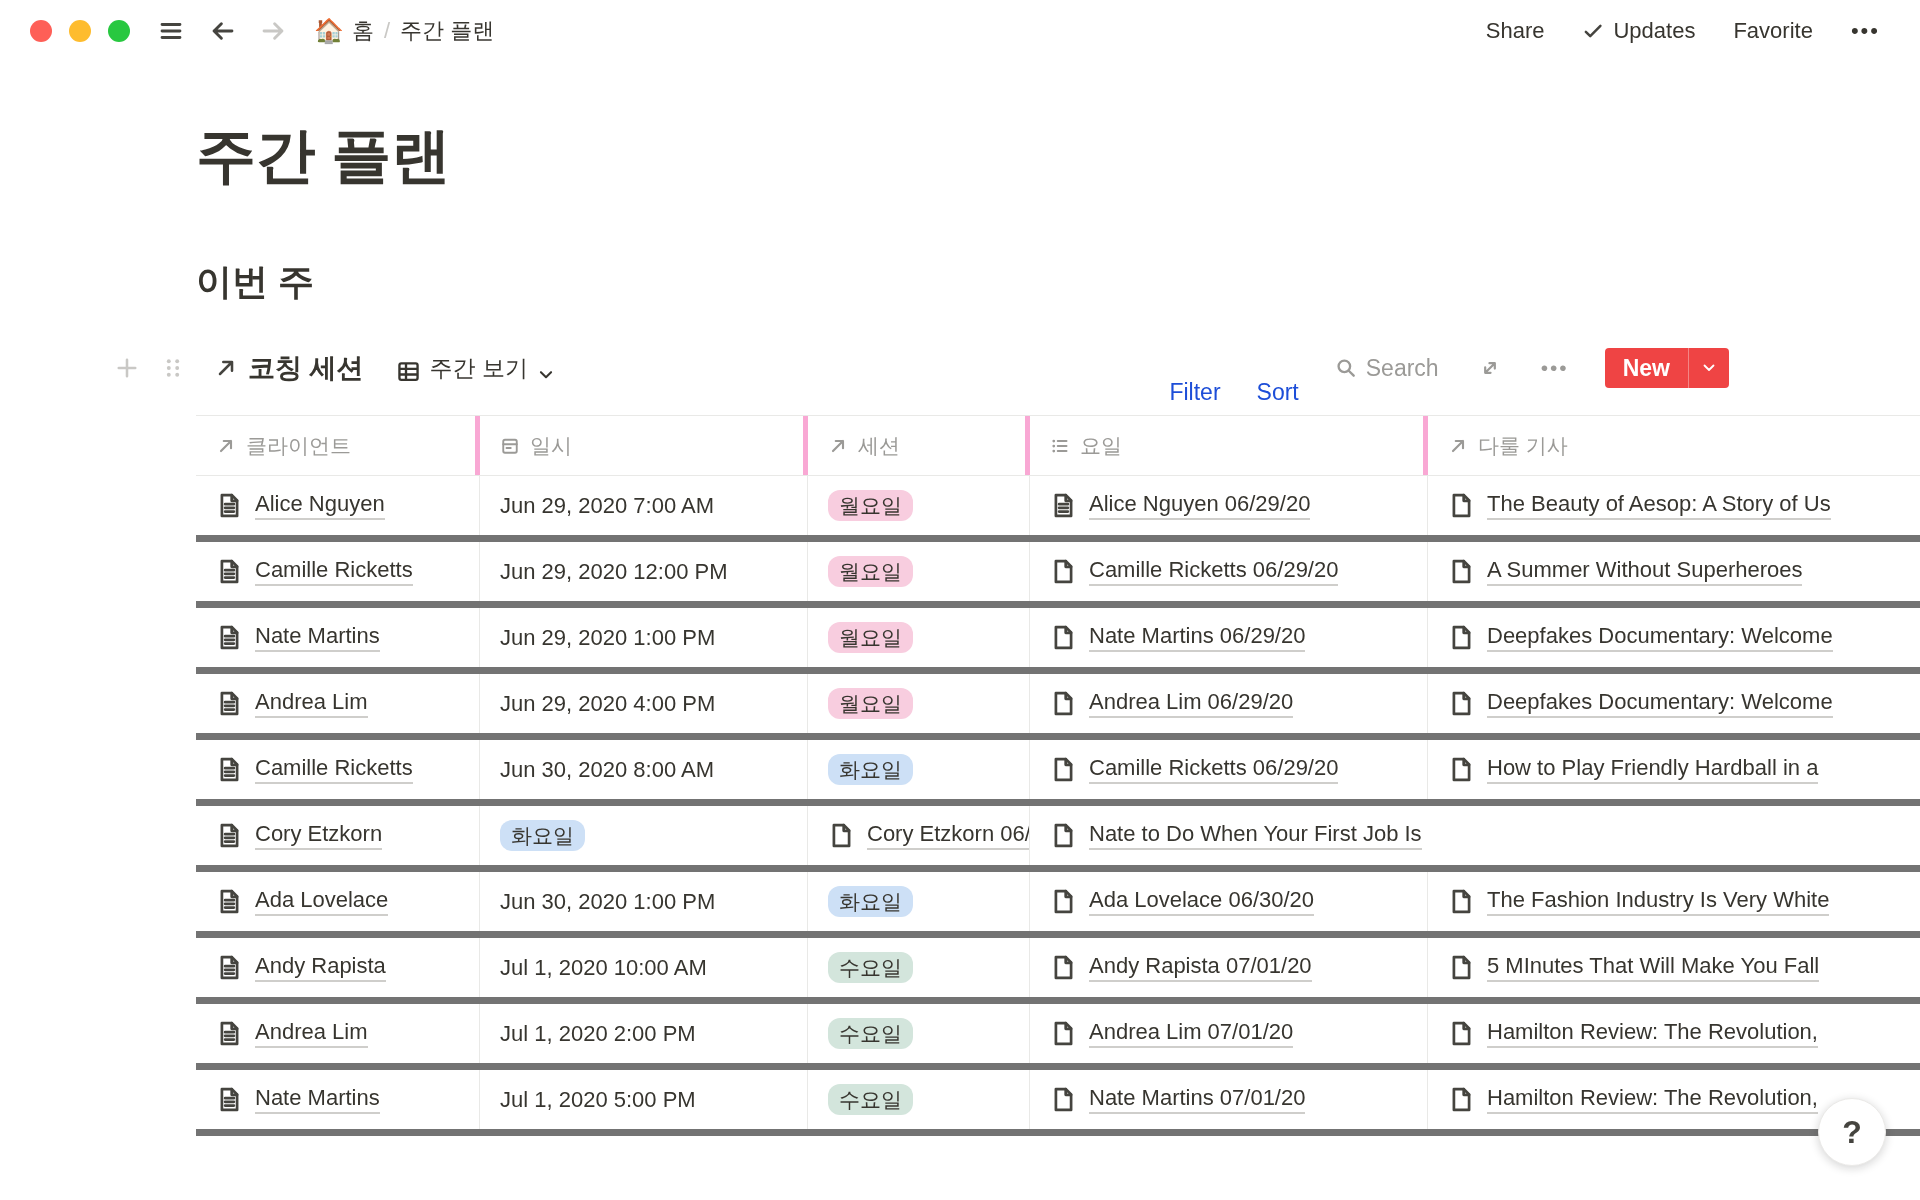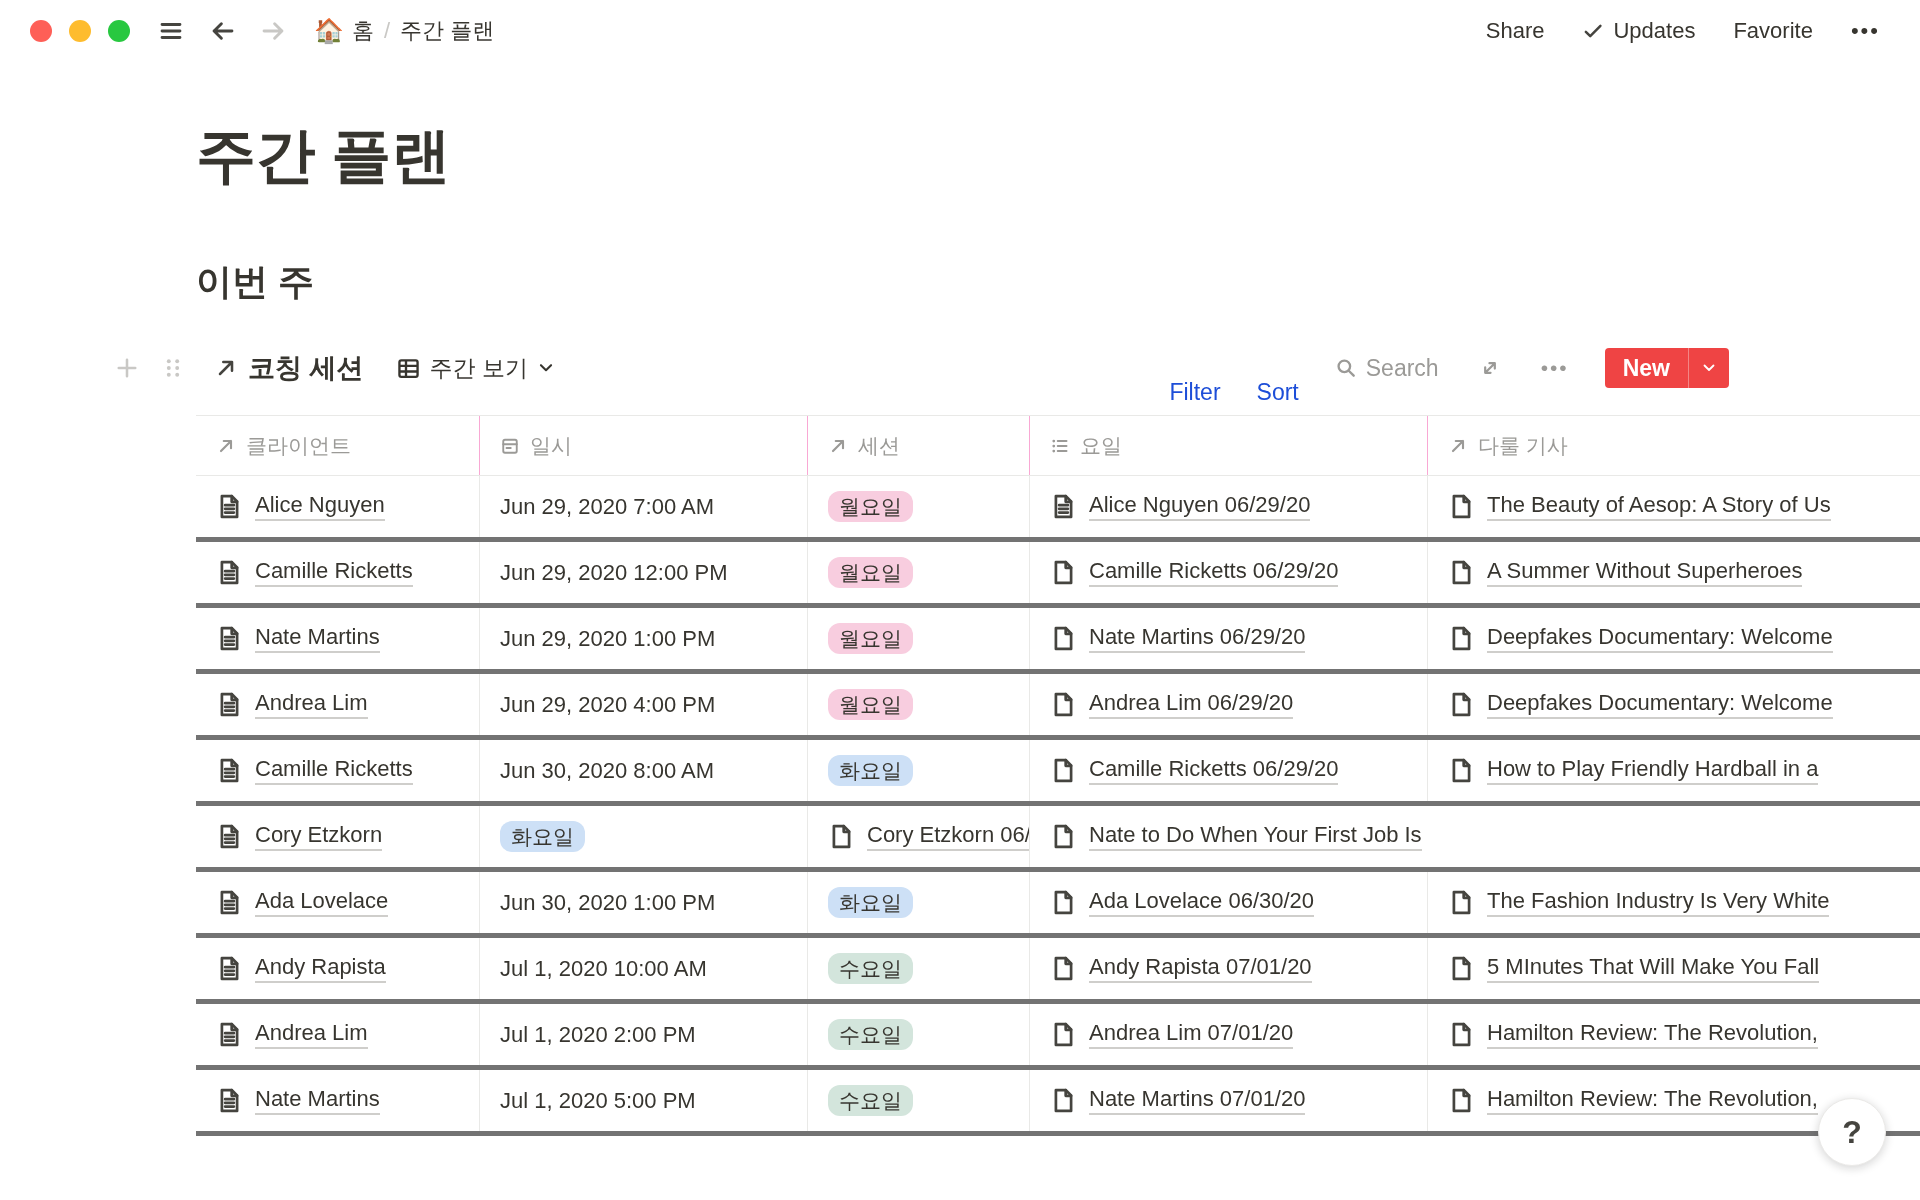--- a/index.html
+++ b/index.html
@@ -31,21 +31,21 @@
 
   
   .ctoolbar { display:flex; align-items:center; margin-top:40px; margin-left:-84px; height:42px; }
   .ghosticon { width:30px; height:30px; display:flex; align-items:center; justify-content:center; }
   .ghosticon svg { width:24px; height:24px; }
   .addbtn { margin-right:16px; }
   .draghandle { margin-right:26px; }
   .ctitle { display:flex; align-items:center; gap:10px; cursor:pointer; }
   .ctitle svg { width:24px; height:24px; }
   .ctitle .label { font-size:27px; font-weight:700; }
-  .viewswitch { display:flex; align-items:center; gap:9px; margin-left:32px; cursor:pointer; }
+  .viewswitch { display:flex; align-items:flex-end; gap:9px; margin-left:32px; cursor:pointer; }
   .viewswitch svg.grid { width:25px; height:25px; }
   .viewswitch .vlabel { font-size:23px; }
   .viewswitch svg.chev { width:18px; height:18px; }
   .ctrl-right { margin-left:auto; margin-right:191px; display:flex; align-items:center; gap:36px; }
   .bluelink { color:#1d4ed8; font-size:23px; cursor:pointer;margin-top:48px; }
   .searchctl { display:flex; align-items:center; gap:9px; color:#9B9A97; font-size:23px; cursor:pointer; }
   .searchctl svg { width:22px; height:22px; }
   .grayicon svg { width:22px; height:22px; }
   .graydots { color:#9B9A97; font-size:21px; letter-spacing:2px; cursor:pointer; }
   .newbtn { display:flex; align-items:stretch; background:#ef4444; border-radius:4px; overflow:hidden;
@@ -53,24 +53,24 @@
   .newbtn .nlabel { color:#fff; font-size:23px; font-weight:700; display:flex; align-items:center; padding:0 18px; }
   .newbtn .ndivider { width:1px; background:rgba(255,255,255,0.35); }
   .newbtn .nchev { display:flex; align-items:center; padding:0 12px; }
   .newbtn .nchev svg { width:16px; height:16px; }
 
   
   .table { margin-top:26px; --cols:284px 328px 222px 398px minmax(0,1fr); }
   .thead { display:grid; grid-template-columns:var(--cols);
            border-top:1px solid #E9E9E7; border-bottom:1px solid #E9E9E7; height:61px; }
   .hcell { display:flex; align-items:center; gap:10px; padding:0 20px; color:#9B9A97; font-size:21px;
-           border-right:1px solid #f9a8d4; overflow:hidden; white-space:nowrap; }
+           border-right:5px solid #f9a8d4; overflow:hidden; white-space:nowrap; }
   .hcell:last-child { border-right:none; }
   .hcell svg { width:20px; height:20px; flex-shrink:0; }
-  .trow { display:grid; grid-template-columns:var(--cols); height:66px; border-bottom:5px solid #737373; }
+  .trow { display:grid; grid-template-columns:var(--cols); height:66px; border-bottom:7px solid #737373; }
   .cell { display:flex; align-items:center; gap:12px; padding:0 20px; overflow:hidden; white-space:nowrap;
           border-right:1px solid #E9E9E7; font-size:22px; }
   .cell:last-child { border-right:none; }
   .cicon { width:27px; height:27px; flex-shrink:0; }
   .link { border-bottom:2px solid #CFCECB; padding-bottom:1px; font-weight:500; cursor:pointer; }
   .datetext { font-weight:400; }
   .tag { height:31px; display:inline-flex; align-items:center; padding:0 11px; border-radius:12px;
          font-size:21px; }
 
   

